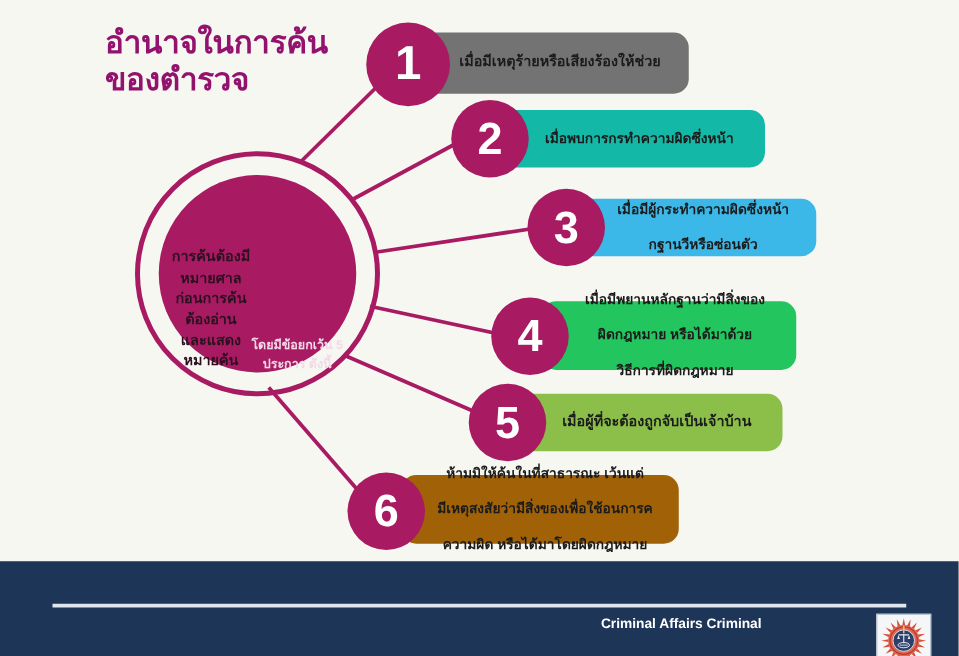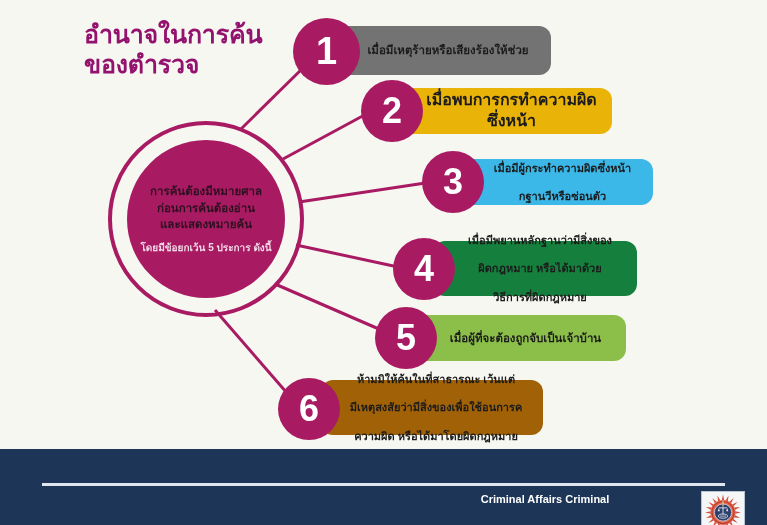--- a/index.html
+++ b/index.html
@@ -28,21 +28,21 @@
   .title div{white-space:nowrap;}
 
   
   .hub-ring{
     position:absolute;left:108px;top:109px;width:196px;height:196px;
     border-radius:50%;border:4px solid #a81b62;box-sizing:border-box;
   }
   .hub{
     position:absolute;left:127px;top:128px;width:158px;height:158px;
     border-radius:50%;background:#a81b62;
-    display:flex;flex-direction:column;align-items:center;justify-content:center;
+    display:flex;flex-direction:row;align-items:flex-end;justify-content:center;
     text-align:center;color:#ffffff;box-sizing:border-box;padding:0 10px;
   }
   .hub .main{font-size:11.5px;font-weight:bold;line-height:1.45;color:#2c1020;}
   .hub .sub{font-size:10px;font-weight:bold;margin-top:7px;color:#f3d9e8;}
 
   
   .node{position:absolute;}
   .bubble{
     position:absolute;border-radius:50%;
     background:#a81b62;color:#fff;
@@ -119,21 +119,21 @@
       <span>
         <span>เมื่อมีเหตุร้ายหรือเสียงร้องให้ช่วย</span>
       </span>
     </div>
   </div>
 
   <div class="node">
     <div class="bubble" style="left: 361px; top: 68px; width: 62px; height: 62px; font-size: 36px; background: rgb(168, 27, 98);">
       <span>2</span>
     </div>
-    <div class="pill" style="left: 401px; top: 76px; width: 211px; height: 46px; padding: 0px 10px 0px 20px; font-size: 16px; background: #eab308;">
+    <div class="pill" style="left: 401px; top: 76px; width: 211px; height: 46px; padding: 0px 10px 0px 20px; font-size: 11px; background: #14b8a6;">
       <span>
         <span>เมื่อพบการกรทำความผิดซึ่งหน้า</span>
       </span>
     </div>
   </div>
 
   <div class="node">
     <div class="bubble" style="left: 422px; top: 139px; width: 62px; height: 62px; font-size: 36px; background: rgb(168, 27, 98);">
       <span>3</span>
     </div>
@@ -142,21 +142,21 @@
         <span>เมื่อมีผู้กระทำความผิดซึ่งหน้า</span><br>
         <span>กฐานวีหรือซ่อนตัว</span>
       </span>
     </div>
   </div>
 
   <div class="node">
     <div class="bubble" style="left: 393px; top: 226px; width: 62px; height: 62px; font-size: 36px; background: rgb(168, 27, 98);">
       <span>4</span>
     </div>
-    <div class="pill" style="left: 433px; top: 229px; width: 204px; height: 55px; padding: 0px 8px 0px 18px; font-size: 11px; background: #15803d;">
+    <div class="pill" style="left: 433px; top: 229px; width: 204px; height: 55px; padding: 0px 8px 0px 18px; font-size: 11px; background: #22c55e;">
       <span>
         <span>เมื่อมีพยานหลักฐานว่ามีสิ่งของ</span><br>
         <span>ผิดกฎหมาย หรือได้มาด้วย</span><br>
         <span>วิธีการที่ผิดกฎหมาย</span>
       </span>
     </div>
   </div>
 
   <div class="node">
     <div class="bubble" style="left: 375px; top: 295px; width: 62px; height: 62px; font-size: 36px; background: rgb(168, 27, 98);">

